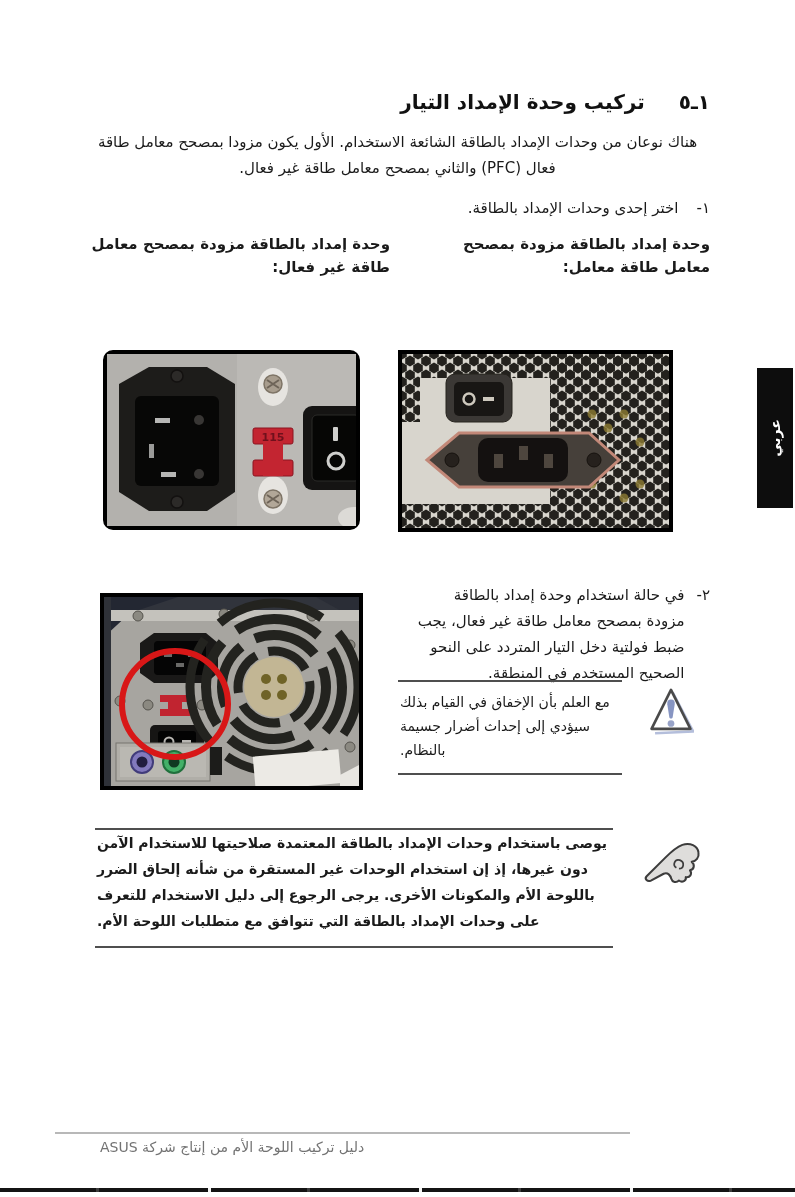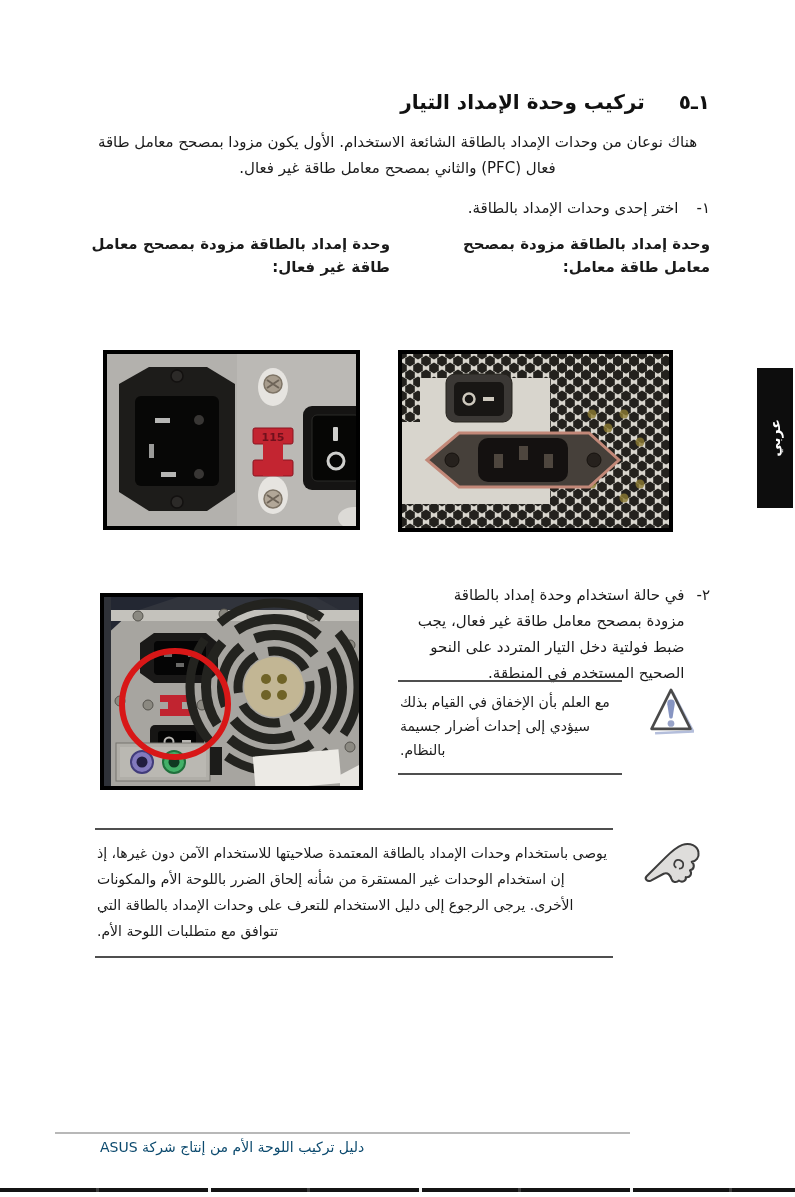--- a/index.html
+++ b/index.html
@@ -39,45 +39,45 @@
     position:absolute; top:233px; right:85px; width:625px; direction:rtl;
     display:flex; gap:30px;
   }
   .col-active { width:290px; }
   .col-inactive { width:305px; }
   .col-heading { font-weight:bold; font-size:15px; line-height:23px; margin-bottom:2px; }
   .col-body { font-size:15px; line-height:26px; text-align:center; }
 
   .photo { position:absolute; border:4px solid #000; background:#b3b1ad; }
   .photo svg { display:block; }
-  .photo-inactive { left:103px; top:350px; width:257px; height:180px; }
+  .photo-inactive { left:103px; top:350px; width:257px; height:180px;border-radius:10px; }
   .photo-active   { left:398px; top:350px; width:275px; height:182px; }
   .photo-rear     { left:100px; top:593px; width:263px; height:197px; }
 
   .step2 {
     position:absolute; top:582px; right:85px; direction:rtl; display:flex;
     gap:12px; font-size:15px; line-height:26px;
   }
   .step2-text { width:268px; text-align:right; }
 
   .callout {
     position:absolute; display:flex; direction:rtl; align-items:flex-start;
   }
   .warning-block { left:398px; top:680px; width:296px; gap:26px; }
   .note-block    { left:95px;  top:828px; width:612px; gap:26px; }
   .callout-icon { flex:0 0 auto; margin-top:6px; }
   .callout-text {
     flex:1 1 auto; border-top:2px solid #4f4f4f; border-bottom:2px solid #4f4f4f;
     direction:rtl; text-align:left; font-size:14px;
   }
   .warning-block .callout-text { padding:8px 2px 11px; line-height:24px; }
-  .note-block .callout-text { padding:10px 2px 12px; line-height:26px; }
+  .note-block .callout-text { padding:0 2px 12px; line-height:26px;font-weight:bold; }
 
   .footer-rule { position:absolute; left:55px; top:1132px; width:575px; height:2px; background:#b8b8b8; }
-  .footer-text { position:absolute; left:100px; top:1139px; direction:rtl; font-size:14px; color:#0c4a6e; }
+  .footer-text { position:absolute; left:100px; top:1139px; direction:rtl; font-size:14px; color:#737373; }
 
   .scan-line {
     position:absolute; left:0; top:1188px; width:795px; height:4px;
     background:repeating-linear-gradient(90deg,#141414 0px,#141414 96px,#3d3d3d 96px,#3d3d3d 99px,#141414 99px,#141414 208px,#f5f5f5 208px,#f5f5f5 211px);
   }
 </style>
 </head>
 <body>
 
 <div class="page">

